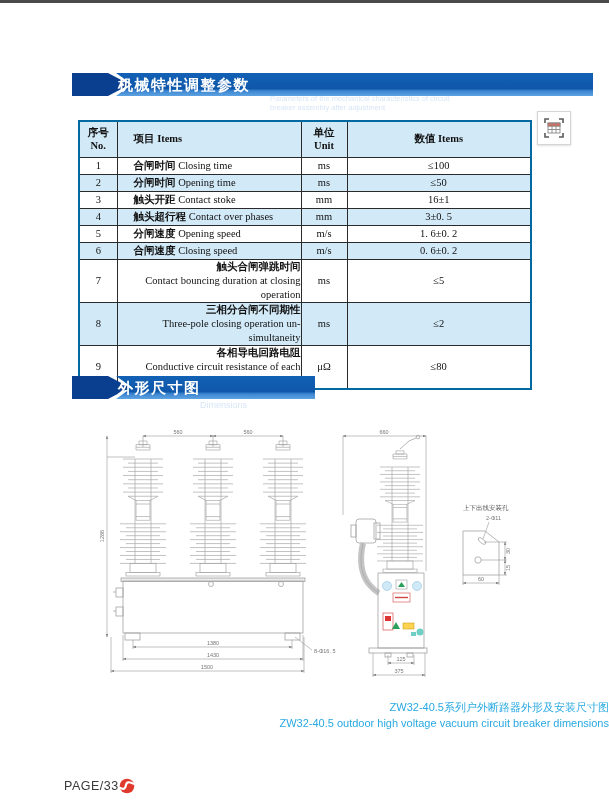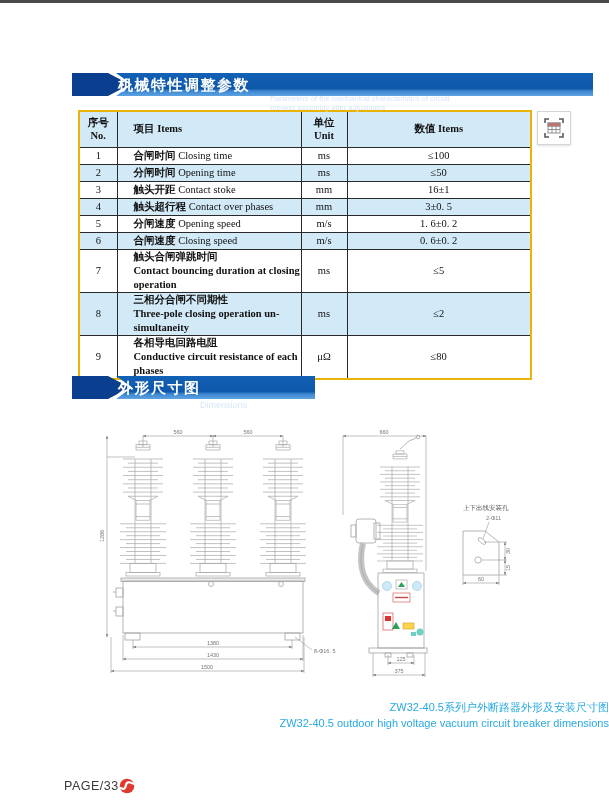--- a/index.html
+++ b/index.html
@@ -16,34 +16,34 @@
           clip-path:polygon(0 0,100% 0,100% 100%,0 100%,16px 50%);}
   .b-title{position:absolute;left:46px;top:50%;transform:translateY(-50%);color:#fff;
            font-weight:bold;font-size:15px;letter-spacing:1.5px;z-index:2;white-space:nowrap;}
   .b-en{position:absolute;top:3px;font-size:7.5px;line-height:8.5px;color:#d8e6f7;z-index:2;margin-top:19px;}
   #banner1{left:72px;top:73px;width:521px;}
   #banner1 .b-en{left:198px;}
   #banner2{left:72px;top:376px;width:243px;border-radius:7px;}
   #banner2 .b-en{left:128px;top:6px;font-size:9px;}
 
   
-  #paramtable{position:absolute;left:78px;top:110px;width:452px;border-collapse:collapse;
-              table-layout:fixed;border:2px solid #eab308;
+  #paramtable{position:absolute;left:78px;top:120px;width:452px;border-collapse:collapse;
+              table-layout:fixed;border:2px solid #0369a1;
               font-family:"Liberation Serif",serif;}
   #paramtable td,#paramtable th{border:1px solid #2a2a2a;font-size:10.5px;text-align:center;
               padding:0;font-weight:normal;color:#111;}
   #paramtable th{font-weight:bold;line-height:1.3;}
   #paramtable .hrow{height:36px;background:#d2e9f7;}
   #paramtable tr.blue{background:#d2e9f7;}
   #paramtable tr.r1{height:17px;}
   #paramtable tr.r2{height:32px;}
   #paramtable td.item,#paramtable th.item{text-align:left;padding-left:16px;}
   #paramtable .zh{font-weight:bold;}
-  #paramtable tr.r2 td.item .zh,#paramtable tr.r2 td.item .en{display:block;line-height:14px;}
-  #paramtable tr.r2 td.item .en{font-weight:bold;}
+  #paramtable tr.r2 td.item .zh,#paramtable tr.r2 td.item .en{display:block;line-height:14px;text-align:right;}
+  #paramtable tr.r2 td.item .en{font-weight:normal;}
 
   
   #iconcard{position:absolute;left:537px;top:111px;width:32px;height:32px;background:#fff;
             border:1px solid #d5d5d5;box-shadow:0 1px 2px rgba(0,0,0,.12);
             display:flex;align-items:center;justify-content:center;}
 
   
   #drawing{position:absolute;left:85px;top:423px;width:440px;height:272px;}
   .dimtxt{font-family:"Liberation Sans",sans-serif;font-size:5.5px;fill:#777;}
   .dettxt{font-family:"Liberation Sans",sans-serif;font-size:6.5px;fill:#555;}

